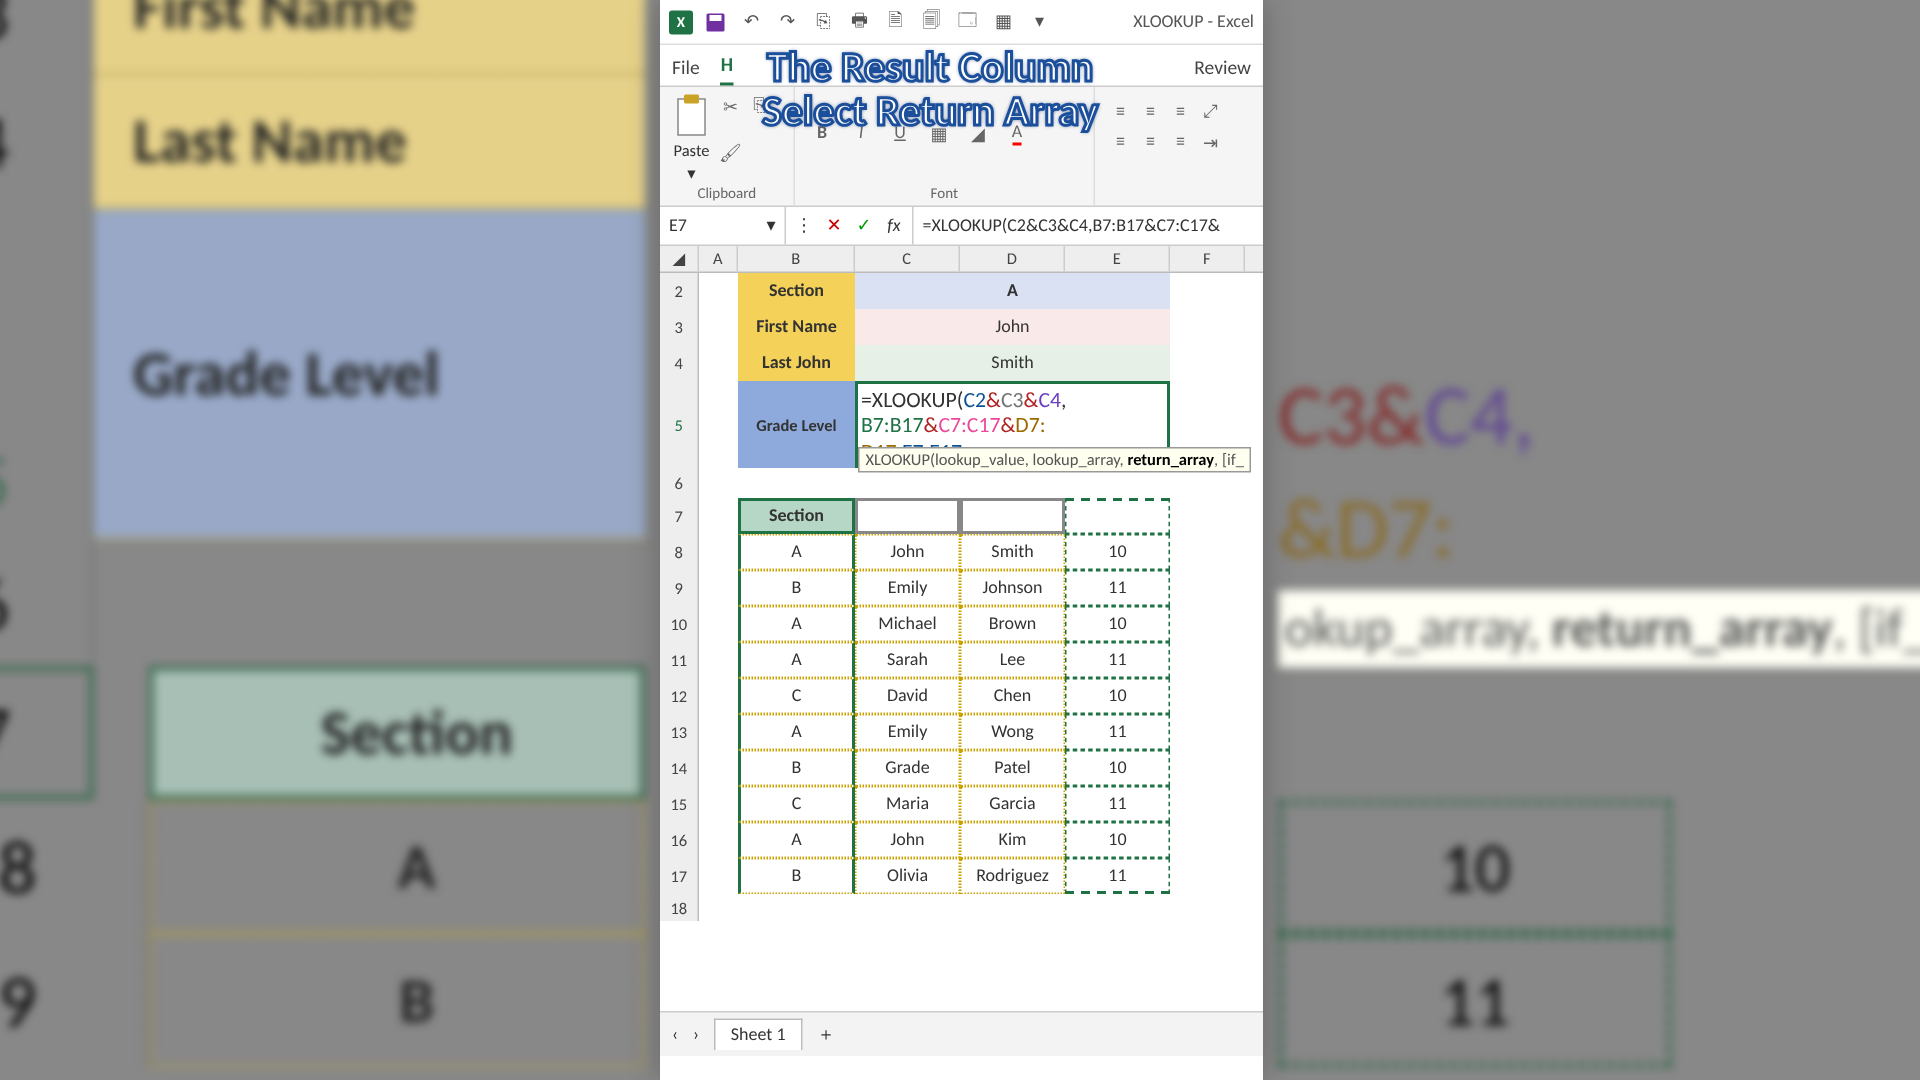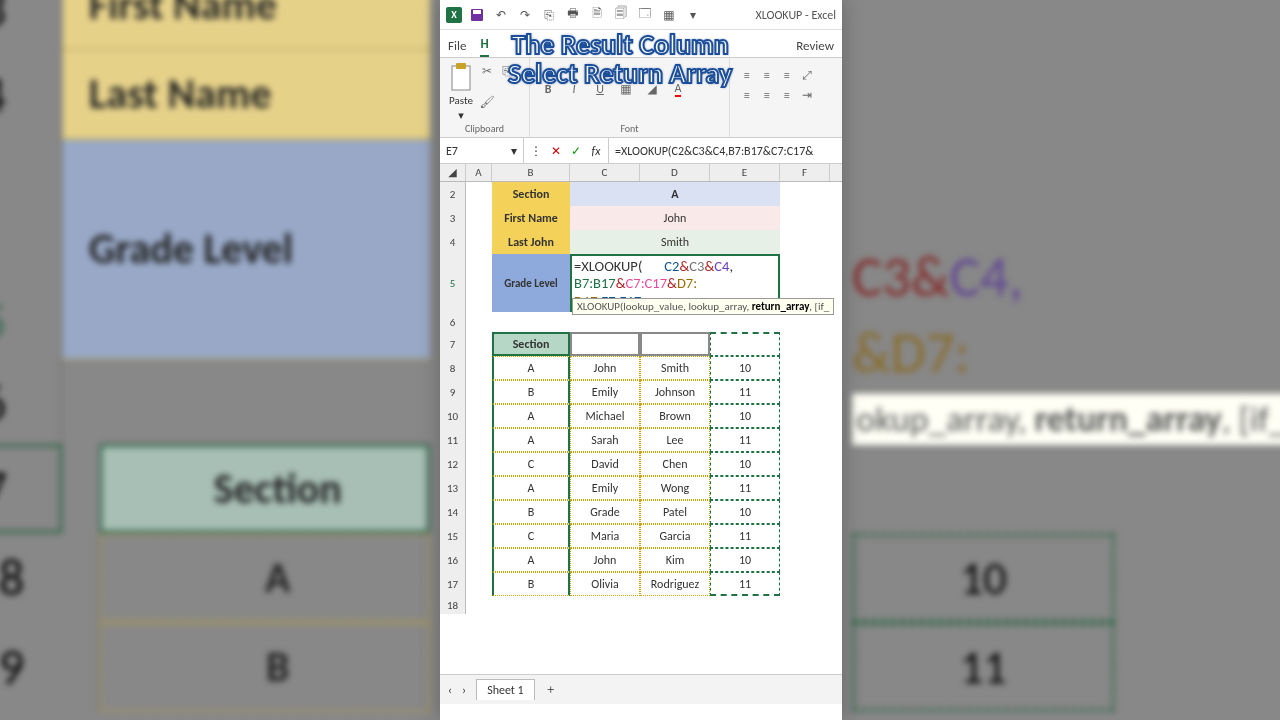--- a/index.html
+++ b/index.html
@@ -120,21 +120,21 @@
   .tbl-col-E { border:1px dashed #1f7244; }
 
   .formula-cell {
     background:#fff; border:2px solid #1f7244; width:210px;
     justify-content:flex-start;
     font-size:14px;
     white-space:nowrap;
     overflow:visible;
   }
   .formula-text { position:absolute; left:2px; top:2px; line-height:1.2; font-size:14.5px; white-space:nowrap;}
-  .formula-text .f-eq{color:#333;} .f-c2{color:#0b5394;margin-left:22px;} .f-c3{color:#737373;} .f-c4{color:#6a3fbf;}
+  .formula-text .f-eq{color:#333;} .f-c2{color:#0b5394;} .f-c3{color:#737373;} .f-c4{color:#6a3fbf;}
   .f-rng1{color:#1f7244;} .f-amp{color:#b22222;} .f-rng2{color:#ec4899;} .f-rng3{color:#9b6b00;}
   .f-rng4{color:#0b5394;}
   .tooltip {
     position:absolute; left:0; top:42px;
     background:#fffff0; border:1px solid #999;
     font-size:11px; padding:1px 4px; white-space:nowrap;
     color:#555; z-index:3;
   }
   .tooltip b{color:#000;font-weight:700;}
 

